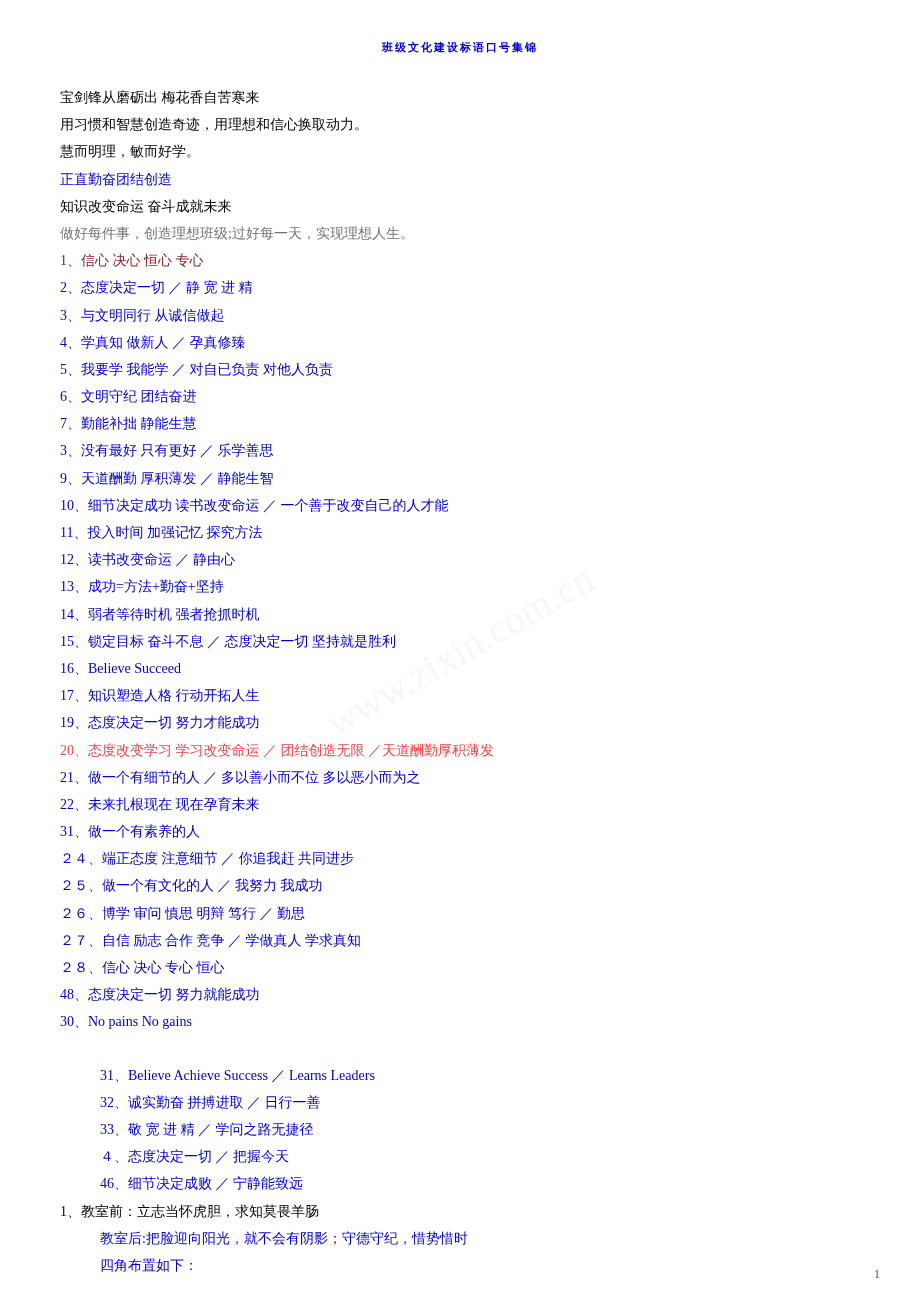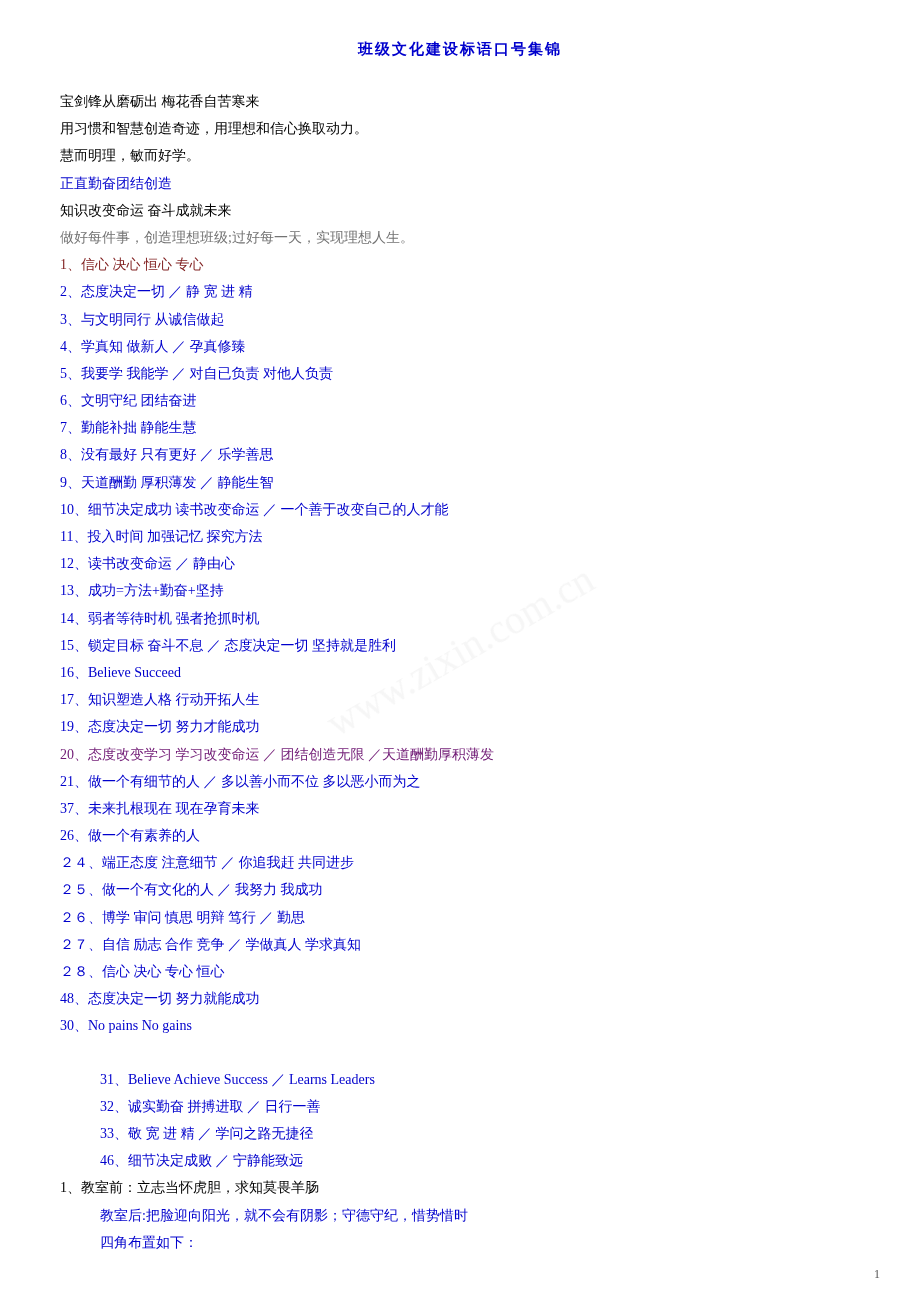--- a/index.html
+++ b/index.html
@@ -12,21 +12,21 @@
       font-family: "SimSun", "宋体", serif;
       font-size: 14px;
       color: #000;
       padding: 40px 60px;
       width: 920px;
       min-height: 1302px;
     }
     .page-title {
       text-align: center;
       color: #0000cc;
-      font-size: 15px;
+      font-size: 11px;
       font-weight: bold;
       margin-bottom: 30px;
       letter-spacing: 2px;
     }
     .content-block {
       line-height: 1.8;
     }
     .line {
       display: block;
       margin-bottom: 2px;
@@ -64,44 +64,45 @@
     <span class="line" style="color: rgb(0, 0, 204);">正直勤奋团结创造</span>
     <span class="line" style="color: rgb(0, 0, 0);">知识改变命运    奋斗成就未来</span>
     <span class="line" style="color: #737373;">做好每件事，创造理想班级;过好每一天，实现理想人生。</span>
     <span class="line" style="color: #7f1d1d;">1、信心 决心 恒心 专心</span>
     <span class="line" style="color: rgb(0, 0, 204);">2、态度决定一切  ／   静 宽 进    精</span>
     <span class="line" style="color: rgb(0, 0, 204);">3、与文明同行     从诚信做起</span>
     <span class="line" style="color: rgb(0, 0, 204);">4、学真知  做新人  ／  孕真修臻</span>
     <span class="line" style="color: rgb(0, 0, 204);">5、我要学 我能学  ／  对自已负责  对他人负责</span>
     <span class="line" style="color: rgb(0, 0, 204);">6、文明守纪  团结奋进</span>
     <span class="line" style="color: rgb(0, 0, 204);">7、勤能补拙  静能生慧</span>
-    <span class="line" style="color: rgb(0, 0, 204);">8、没有最好  只有更好  ／  乐学善思</span>
+    <span class="line" style="color: rgb(0, 0, 204);">3、没有最好  只有更好  ／  乐学善思</span>
     <span class="line" style="color: rgb(0, 0, 204);">9、天道酬勤  厚积薄发   ／  静能生智</span>
     <span class="line" style="color: rgb(0, 0, 204);">10、细节决定成功  读书改变命运  ／  一个善于改变自己的人才能</span>
     <span class="line" style="color: rgb(0, 0, 204);">11、投入时间  加强记忆  探究方法</span>
     <span class="line" style="color: rgb(0, 0, 204);">12、读书改变命运    ／  静由心</span>
     <span class="line" style="color: rgb(0, 0, 204);">13、成功=方法+勤奋+坚持</span>
     <span class="line" style="color: rgb(0, 0, 204);">14、弱者等待时机  强者抢抓时机</span>
     <span class="line" style="color: rgb(0, 0, 204);">15、锁定目标  奋斗不息  ／  态度决定一切  坚持就是胜利</span>
     <span class="line" style="color: rgb(0, 0, 204);">16、Believe   Succeed</span>
     <span class="line" style="color: rgb(0, 0, 204);">17、知识塑造人格  行动开拓人生</span>
     <span class="line" style="color: rgb(0, 0, 204);">19、态度决定一切     努力才能成功</span>
-    <span class="line" style="color: #701a75;">20、态度改变学习  学习改变命运   ／  团结创造无限  ／天道酬勤厚积薄发</span>
+    <span class="line" style="color: #ef4444;">20、态度改变学习  学习改变命运   ／  团结创造无限  ／天道酬勤厚积薄发</span>
     <span class="line" style="color: rgb(0, 0, 204);">21、做一个有细节的人  ／  多以善小而不位   多以恶小而为之</span>
-    <span class="line" style="color: rgb(0, 0, 204);">37、未来扎根现在   现在孕育未来</span>
-    <span class="line" style="color: rgb(0, 0, 204);">26、做一个有素养的人</span>
+    <span class="line" style="color: rgb(0, 0, 204);">22、未来扎根现在   现在孕育未来</span>
+    <span class="line" style="color: rgb(0, 0, 204);">31、做一个有素养的人</span>
     <span class="line" style="color: rgb(0, 0, 204);">２４、端正态度   注意细节   ／   你追我赶   共同进步</span>
     <span class="line" style="color: rgb(0, 0, 204);">２５、做一个有文化的人   ／   我努力   我成功</span>
     <span class="line" style="color: rgb(0, 0, 204);">２６、博学   审问   慎思   明辩   笃行   ／   勤思</span>
     <span class="line" style="color: rgb(0, 0, 204);">２７、自信   励志   合作   竞争   ／   学做真人   学求真知</span>
     <span class="line" style="color: rgb(0, 0, 204);">２８、信心  决心  专心  恒心</span>
     <span class="line" style="color: rgb(0, 0, 204);">48、态度决定一切     努力就能成功</span>
     <span class="line" style="color: rgb(0, 0, 204);">30、No pains No gains</span>
     <span class="line" style="color: rgb(0, 0, 204); padding-left: 40px; margin-top: 28px;">31、Believe Achieve Success  ／  Learns Leaders</span>
     <span class="line" style="color: rgb(0, 0, 204); padding-left: 40px;">32、诚实勤奋   拼搏进取   ／   日行一善</span>
     <span class="line" style="color: rgb(0, 0, 204); padding-left: 40px;">33、敬   宽  进    精   ／   学问之路无捷径</span>
+    <span class="line" style="color: rgb(0, 0, 204); padding-left: 40px;">４、态度决定一切   ／   把握今天</span>
     <span class="line" style="color: rgb(0, 0, 204); padding-left: 40px;">46、细节决定成败   ／   宁静能致远</span>
     <span class="line" style="color: rgb(0, 0, 0);">1、教室前：立志当怀虎胆，求知莫畏羊肠</span>
     <span class="line" style="color: rgb(0, 0, 204); padding-left: 40px;">教室后:把脸迎向阳光，就不会有阴影；守德守纪，惜势惜时</span>
     <span class="line" style="color: rgb(0, 0, 204); padding-left: 40px;">四角布置如下：</span>
   </div>
 
 <div class="page-num">1</div>
 
 </body></html>

